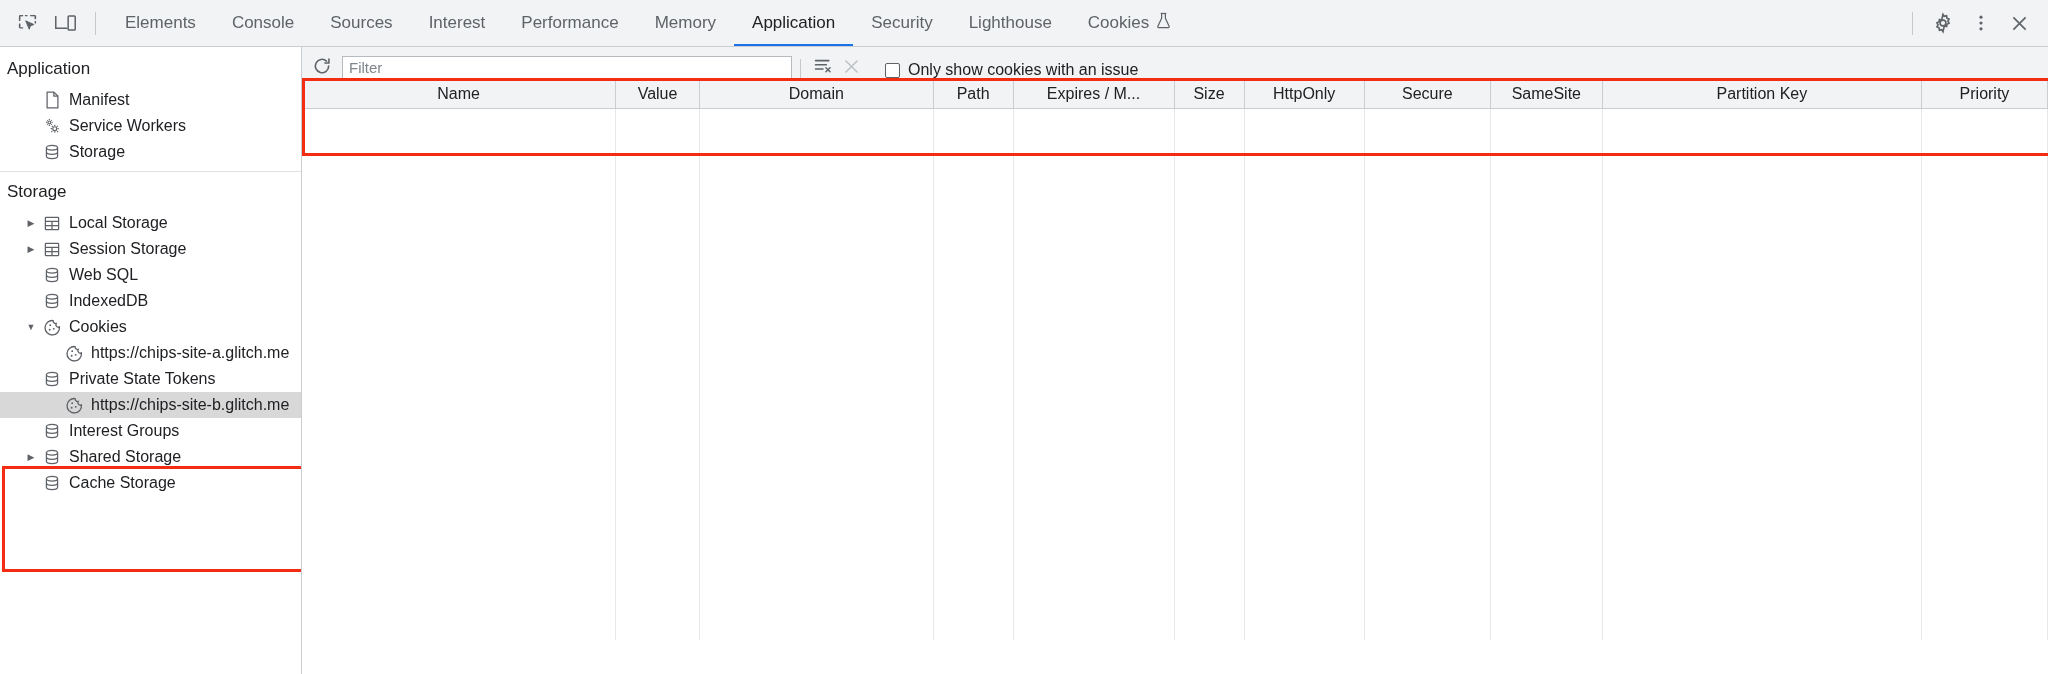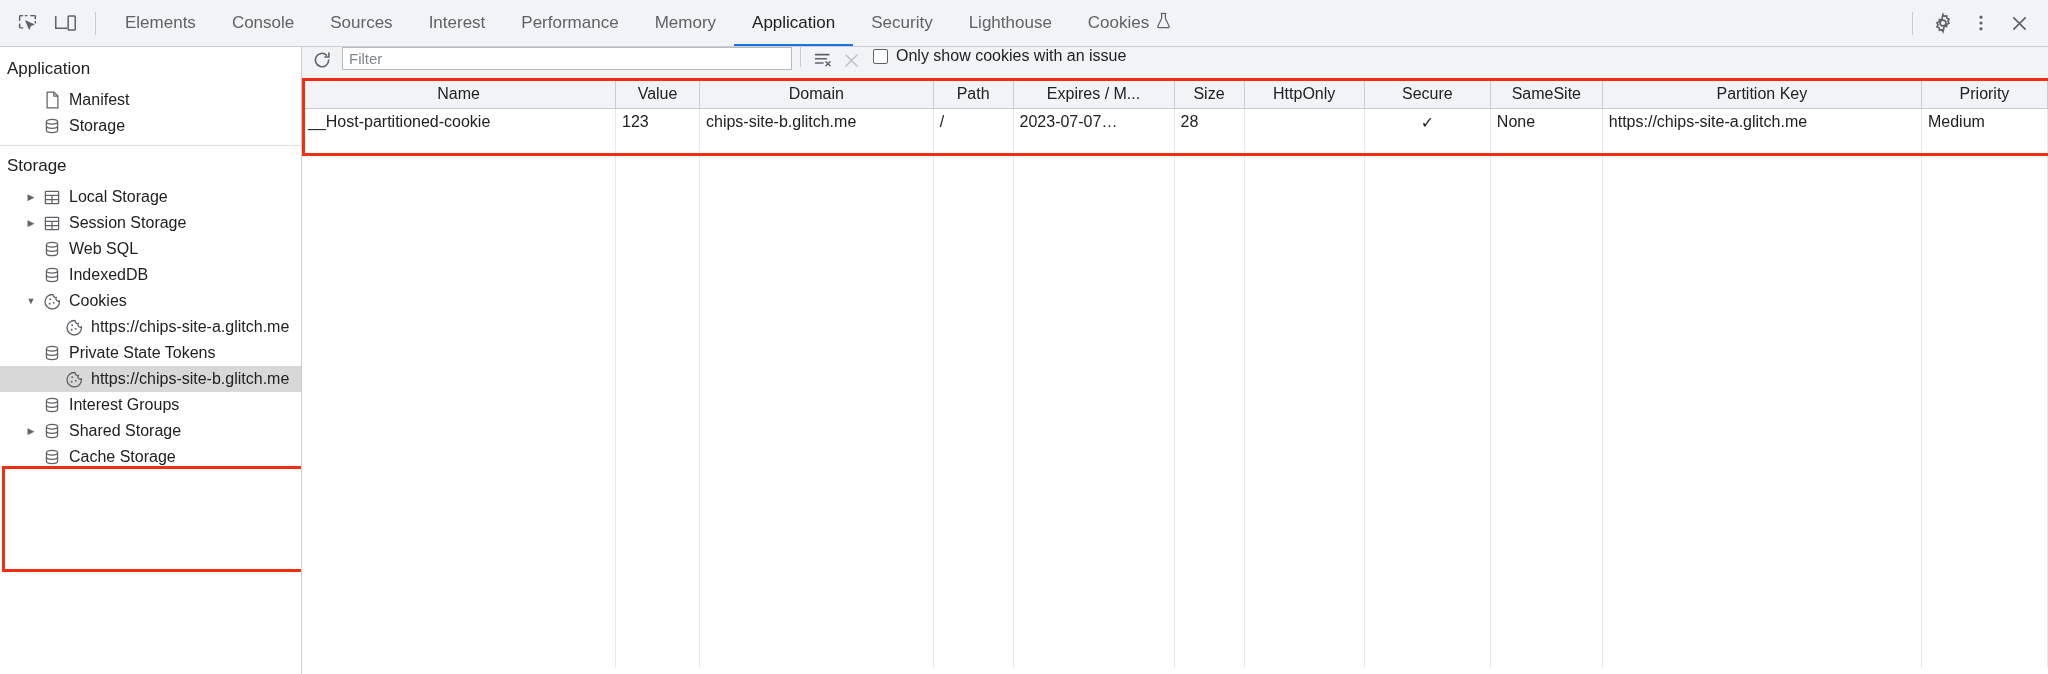--- a/index.html
+++ b/index.html
@@ -84,38 +84,38 @@
     position: absolute; border: 3px solid #f32c12;
     pointer-events: none; z-index: 40;
   }
 
   
   .main { flex: 1; display: flex; flex-direction: column; min-width: 0; position: relative; background: #fff; }
   .toolbar {
     height: 33px; min-height: 33px;
     background: #f1f3f4;
     border-bottom: 1px solid #cacdd1;
-    display: flex; align-items: flex-start; padding: 0 6px;
+    display: flex; align-items: flex-end; padding: 0 6px;
   }
   .tool-btn {
     width: 28px; height: 26px; display: flex; align-items: center; justify-content: center;
     color: #5f6368; cursor: pointer; border-radius: 3px;
   }
   .tool-btn.disabled { color: #bdc1c6; cursor: default; }
   .filter-input {
     flex: 0 0 auto; width: 450px; height: 23px;
     margin-left: 6px;
     border: 1px solid #b7bbbf; background: #fff;
     font-size: 15px; color: #202124; padding: 0 6px;
     font-family: "Liberation Sans", sans-serif;
     outline: none;
   }
   .filter-input::placeholder { color: #80868b; }
   .tool-sep { width: 1px; height: 20px; background: #c6c9cc; margin: 0 8px; }
-  .chk-wrap { display: flex; align-items: center; gap: 8px; cursor: pointer; margin-left: 8px; }
+  .chk-wrap { display: flex; align-items: center; gap: 8px; cursor: pointer; margin-left: 20px; }
   .chk-box {
     width: 15px; height: 15px; border: 1px solid #5f6368;
     border-radius: 2px; background: #fff;
   }
   .chk-label { font-size: 16px; color: #202124; white-space: nowrap; }
 
   
   .grid-wrap { flex: 1; overflow: hidden; position: relative; }
   table.grid { border-collapse: collapse; width: 100%; table-layout: fixed; }
   table.grid th {
@@ -227,20 +227,32 @@
           <div class="sb-section-title">Application</div>
           <div class="sb-item indent-1">
             <span class="sb-twisty"></span>
             <span class="sb-ico">
               <svg width="17" height="18" viewBox="0 0 18 20" fill="none" stroke="currentColor" stroke-width="1.4" stroke-linejoin="round">
                 <path d="M3 1.2h7.5L15 5.6v13.2H3z"></path>
                 <path d="M10.5 1.2v4.4H15"></path>
               </svg>
             </span>
             <span class="sb-label">Manifest</span>
+          </div>
+          <div class="sb-item indent-1">
+            <span class="sb-twisty"></span>
+            <span class="sb-ico">
+              <svg width="19" height="18" viewBox="0 0 20 20" fill="none" stroke="currentColor" stroke-width="1.3">
+                <circle cx="6.5" cy="6" r="1.6"></circle>
+                <path d="M6.5 2.3v1M6.5 9v1M2.8 6h1M9.2 6h1M3.9 3.4l.7.7M8.4 7.9l.7.7M9.2 3.4l-.7.7M4.6 7.9l-.7.7"></path>
+                <circle cx="12.5" cy="13" r="2.2"></circle>
+                <path d="M12.5 8.5v1.4M12.5 16.1v1.4M8 13h1.4M15.6 13H17M9.3 9.8l1 1M15.2 15.7l1 1M15.7 9.8l-1 1M9.8 15.7l-1 1"></path>
+              </svg>
+            </span>
+            <span class="sb-label">Service Workers</span>
           </div>
           <div class="sb-item indent-1">
             <span class="sb-twisty"></span>
             <span class="sb-ico">
               <svg width="18" height="18" viewBox="0 0 20 20" fill="none" stroke="currentColor" stroke-width="1.4">
                 <ellipse cx="10" cy="5.2" rx="6.2" ry="2.6"></ellipse>
                 <path d="M3.8 5.2v9.6c0 1.44 2.78 2.6 6.2 2.6s6.2-1.16 6.2-2.6V5.2"></path>
                 <path d="M3.8 10c0 1.44 2.78 2.6 6.2 2.6s6.2-1.16 6.2-2.6"></path>
               </svg>
             </span>
@@ -426,33 +438,20 @@
                 <th>Expires / M...</th>
                 <th>Size</th>
                 <th>HttpOnly</th>
                 <th>Secure</th>
                 <th>SameSite</th>
                 <th>Partition Key</th>
                 <th>Priority</th>
               </tr>
           </thead>
           <tbody id="grid-body">
-              <tr>
-                <td>__Host-partitioned-cookie</td>
-                <td>123</td>
-                <td>chips-site-b.glitch.me</td>
-                <td>/</td>
-                <td>2023-07-07…</td>
-                <td>28</td>
-                <td></td>
-                <td class="center">✓</td>
-                <td>None</td>
-                <td>https://chips-site-a.glitch.me</td>
-                <td>Medium</td>
-              </tr>
               <tr class="filler">
                 <td>&nbsp;</td>
                 <td>&nbsp;</td>
                 <td>&nbsp;</td>
                 <td>&nbsp;</td>
                 <td>&nbsp;</td>
                 <td>&nbsp;</td>
                 <td>&nbsp;</td>
                 <td>&nbsp;</td>
                 <td>&nbsp;</td>

